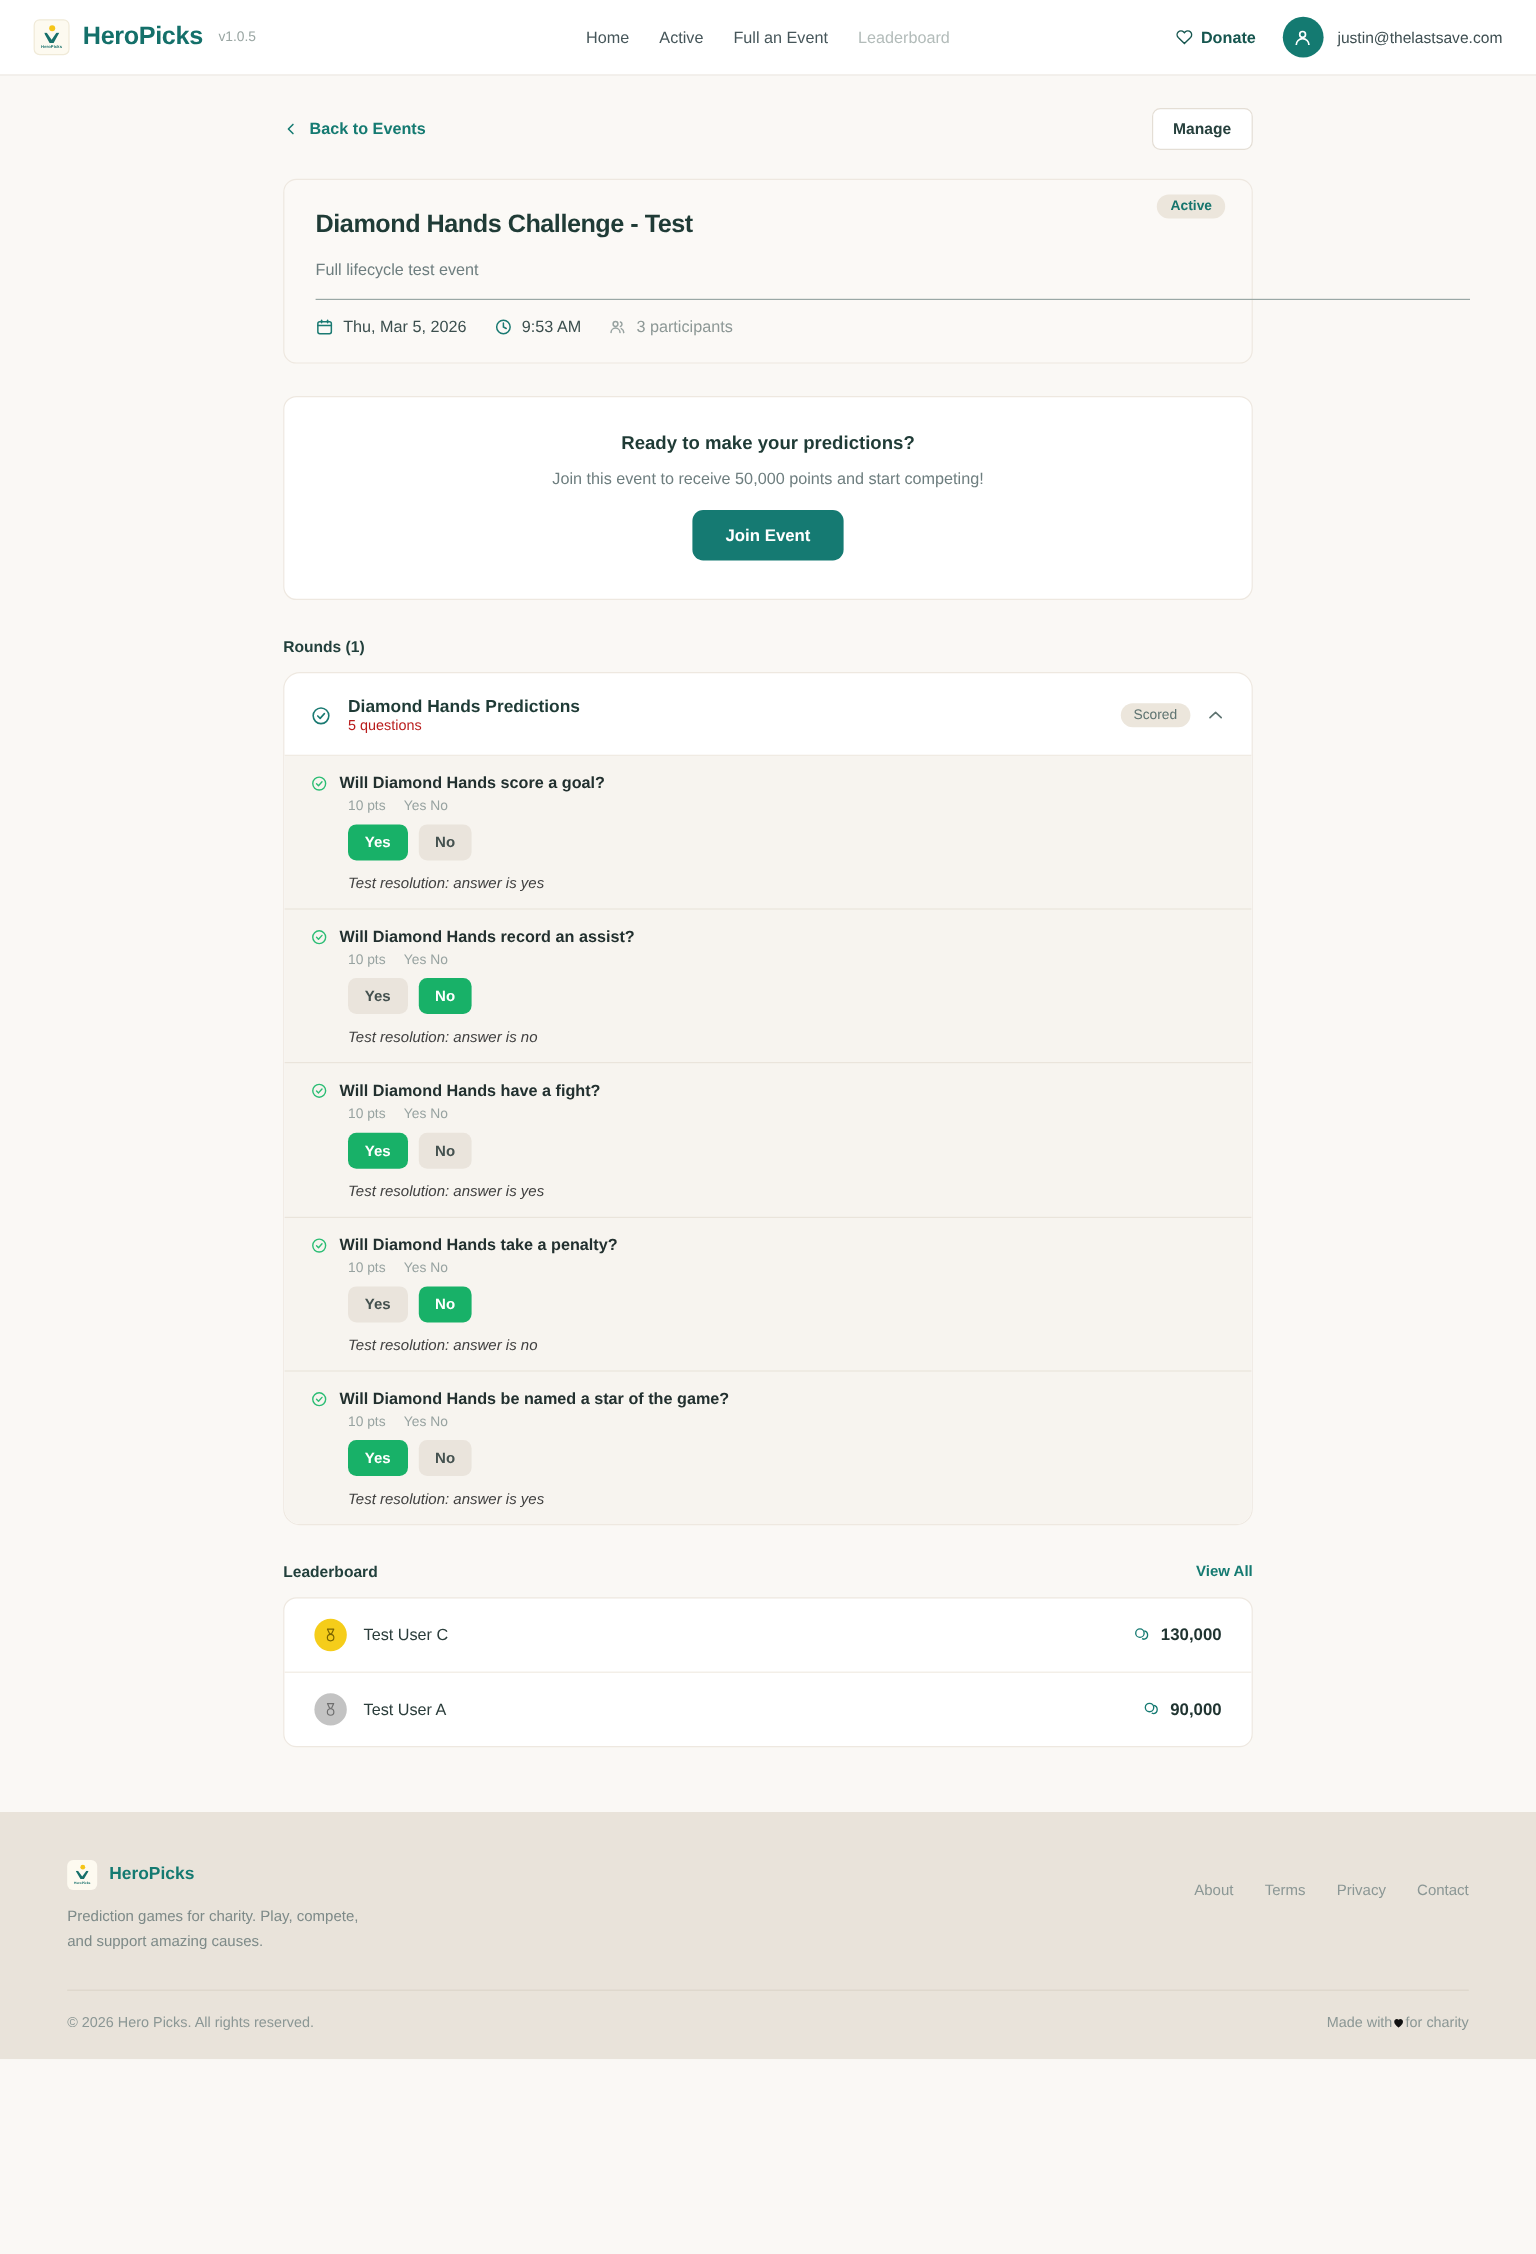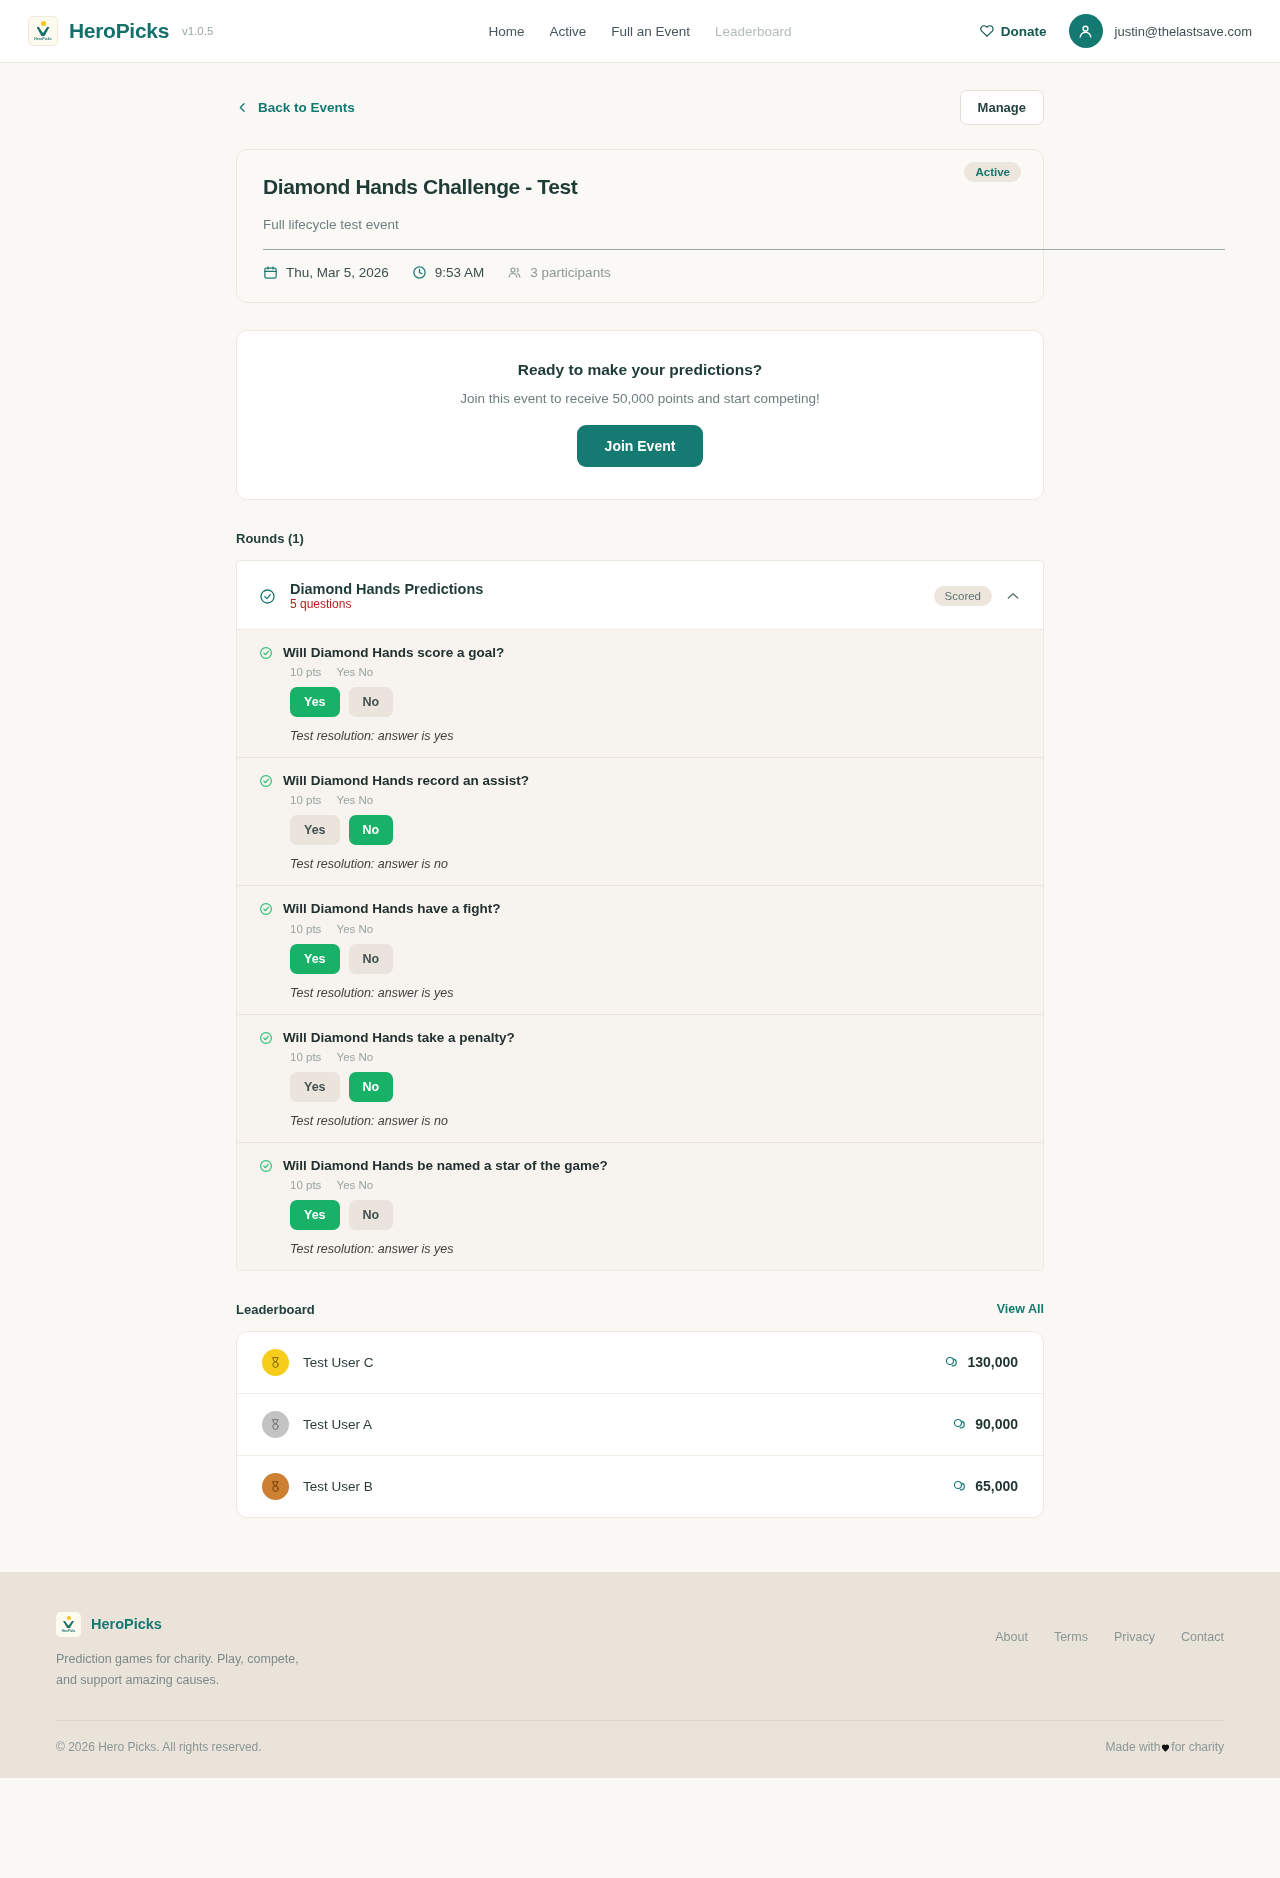--- a/index.html
+++ b/index.html
@@ -127,21 +127,21 @@
   .sec-label { font-size: 13px; font-weight: bold; color: #22403c; margin-bottom: 14px; }
   .sec-head { display: flex; align-items: center; margin-bottom: 14px; }
   .sec-head .sec-label { margin-bottom: 0; }
   .view-all {
     margin-left: auto; font-size: 12.5px; font-weight: 600;
     color: #147a71; cursor: pointer;
   }
 
   
   .round-card {
-    background: #fff; border: 1px solid #eee8e0; border-radius: 4px;
+    background: #fff; border: 1px solid #eee8e0; border-radius: 14px;
     margin-bottom: 31px; overflow: hidden;
   }
   .round-head { display: flex; align-items: center; padding: 20px 22px 18px; }
   .round-head-txt { margin-left: 14px; }
   .round-title { font-size: 14.5px; font-weight: bold; color: #1f3b36; }
   .round-sub { font-size: 12px; color: #b91c1c; margin-top: 0; }
   .round-right { margin-left: auto; display: flex; align-items: center; gap: 13px; }
   .badge-scored {
     background: #ece6dc; color: #5f7471;
     font-size: 11.5px; padding: 4px 11px; border-radius: 13px;
@@ -465,36 +465,20 @@
       <div class="lb-name">Test User A</div>
       <div class="lb-score">
         <svg width="15" height="15" viewBox="0 0 24 24" fill="none" stroke="#157a72" stroke-width="1.8">
           <circle cx="9.5" cy="9.5" r="5.6"></circle>
             <path d="M15.2 6.6a5.6 5.6 0 0 1 0 11 5.6 5.6 0 0 1-2.8-.8"></path>
         </svg>
         <span>90,000</span>
       </div>
     </div>
 
-    <div class="lb-row">
-      <div class="medal" style="background:#cd7f32">
-        <svg width="13" height="13" viewBox="0 0 24 24" fill="none" stroke="#6e3f0c" stroke-width="1.8" stroke-linecap="round" stroke-linejoin="round">
-          <path d="M7.2 3h9.6l-3.3 7.2h-3z"></path>
-            <circle cx="12" cy="16" r="5"></circle>
-        </svg>
-      </div>
-      <div class="lb-name">Test User B</div>
-      <div class="lb-score">
-        <svg width="15" height="15" viewBox="0 0 24 24" fill="none" stroke="#157a72" stroke-width="1.8">
-          <circle cx="9.5" cy="9.5" r="5.6"></circle>
-            <path d="M15.2 6.6a5.6 5.6 0 0 1 0 11 5.6 5.6 0 0 1-2.8-.8"></path>
-        </svg>
-        <span>65,000</span>
-      </div>
-    </div>
 
   </div>
 </div>
 
 <div class="footer">
   <div class="footer-inner">
     <div class="footer-top">
       <div>
         <div class="f-brand">
           <div class="f-logo-badge">

